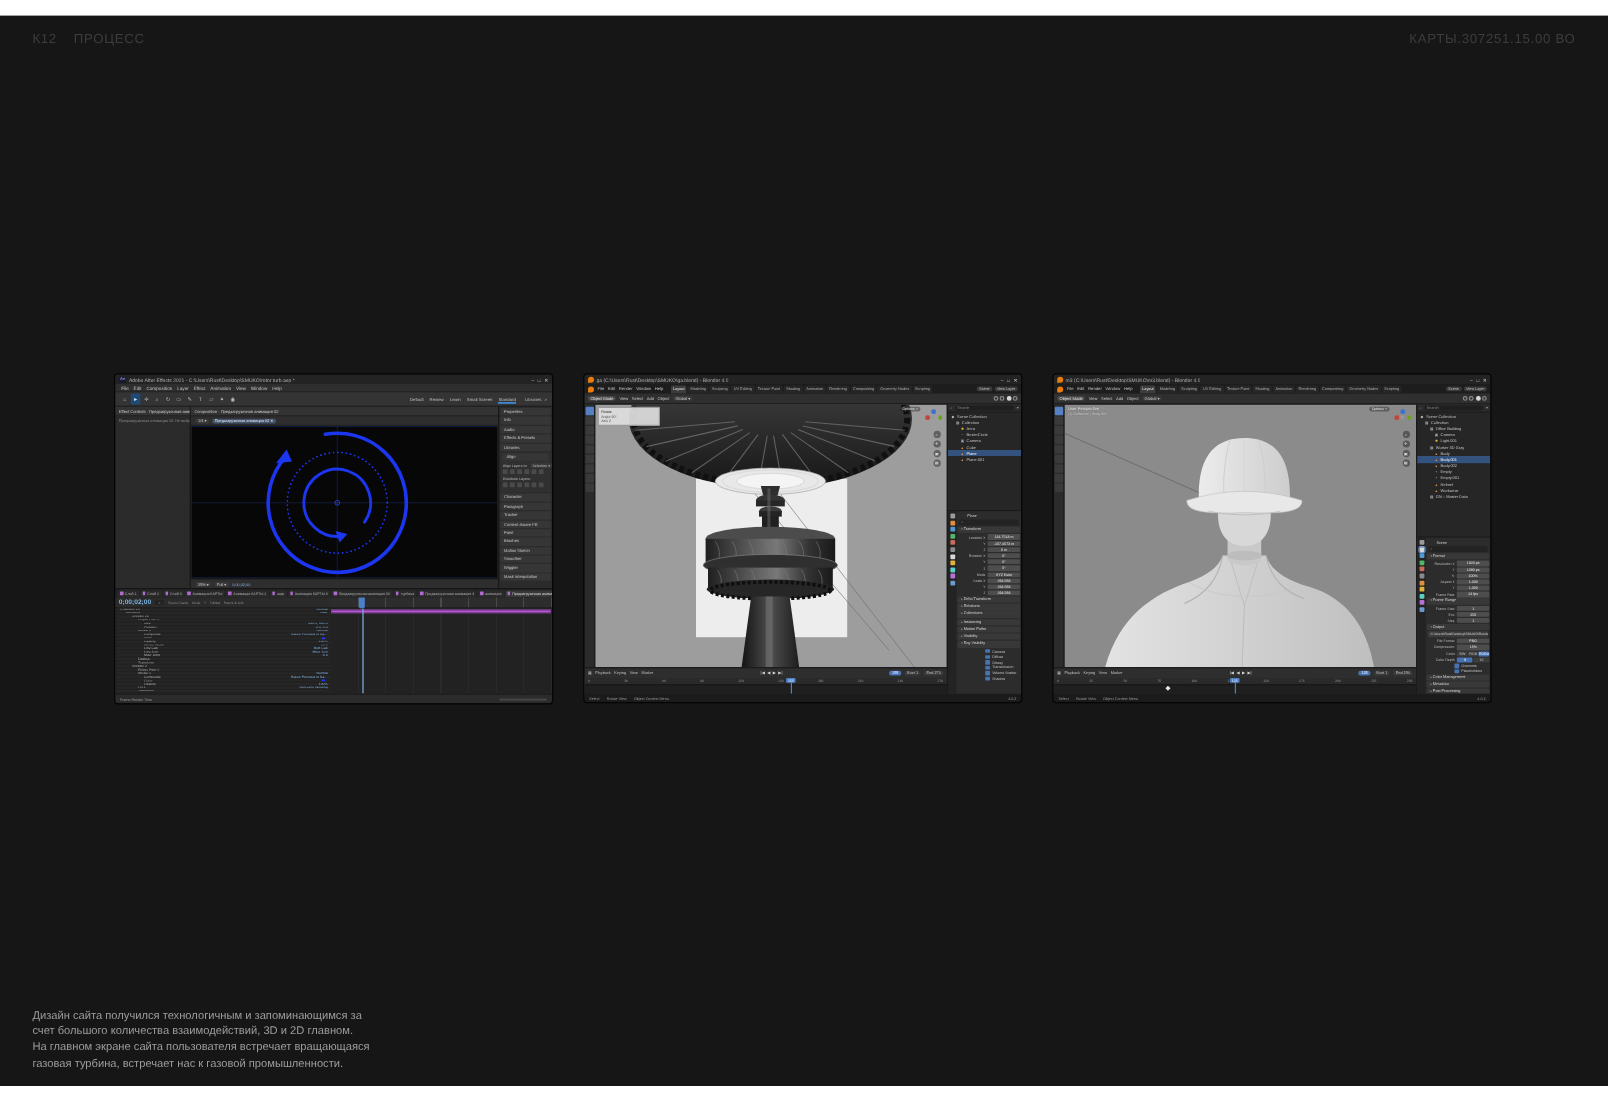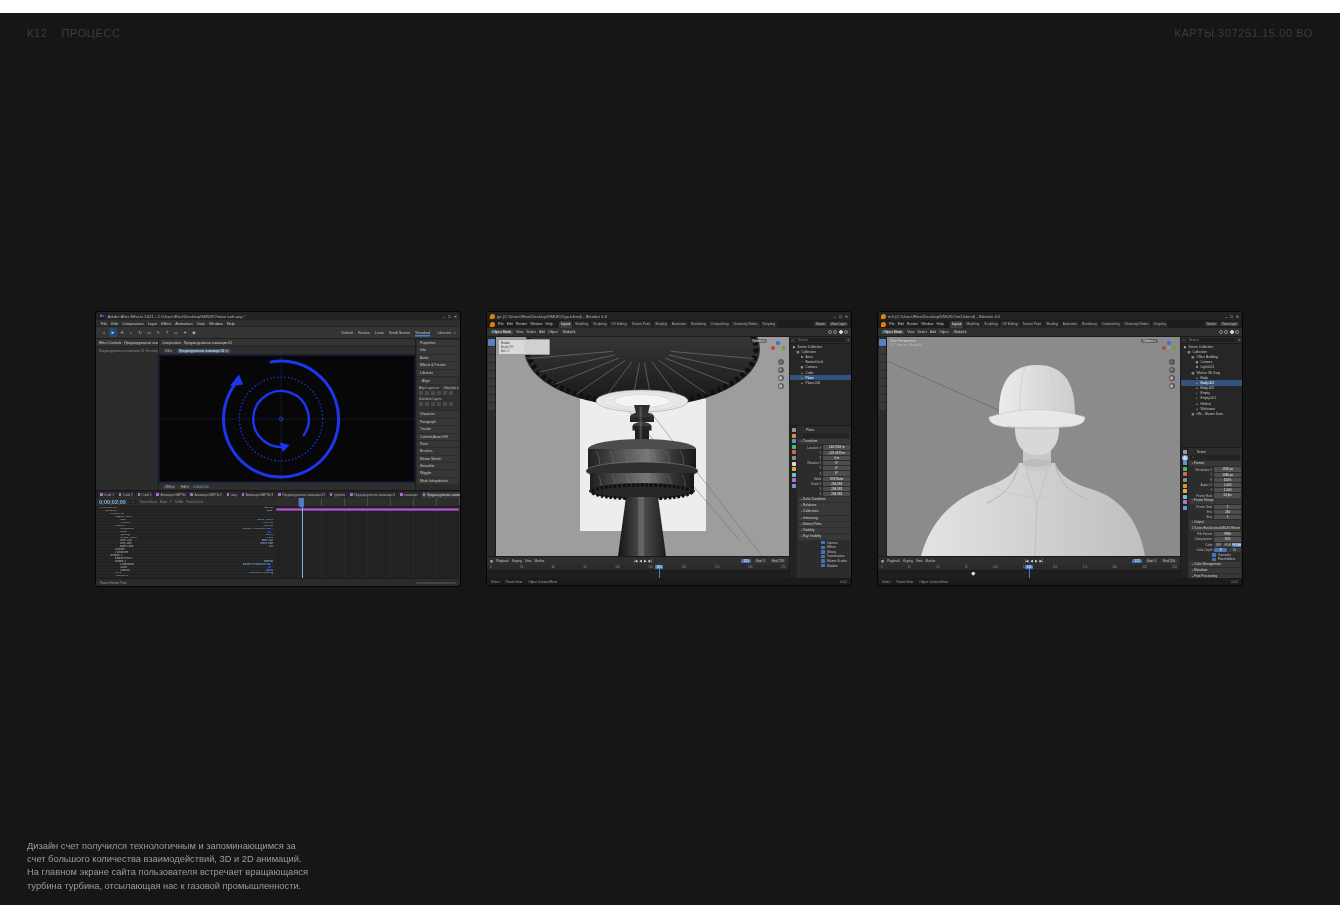--- a/index.html
+++ b/index.html
@@ -171,24 +171,24 @@
   <div class="strip bottom"></div>
 
   <div class="hdr left">
     <span>К12</span>
     <span>ПРОЦЕСС</span>
   </div>
   <div class="hdr right">КАРТЫ.307251.15.00 ВО</div>
 
   <div class="caption">
 
-  <div class="cap-line">Дизайн счет получился технологичным и запоминающимся за</div>
-      <div class="cap-line">счет большого количества взаимодействий, 3D и 2D анимаций.</div>
+  <div class="cap-line">Дизайн сайта получился технологичным и запоминающимся за</div>
+      <div class="cap-line">счет большого количества взаимодействий, 3D и 2D главном.</div>
       <div class="cap-line">На главном экране сайта пользователя встречает вращающаяся</div>
-      <div class="cap-line">турбина турбина, отсылающая нас к газовой промышленности.</div>
+      <div class="cap-line">газовая турбина, встречает нас к газовой промышленности.</div>
     </div>
 
   <section class="win ae">
     <div class="tbar">
       <span class="ae-logo">Ae</span>
       <span class="ttl">Adobe After Effects 2021 - C:\Users\Rust\Desktop\SMUKO\rotor turb.aep *</span>
       <span class="winbtns">
         <span>–</span>
         <span>□</span>
         <span>✕</span>

